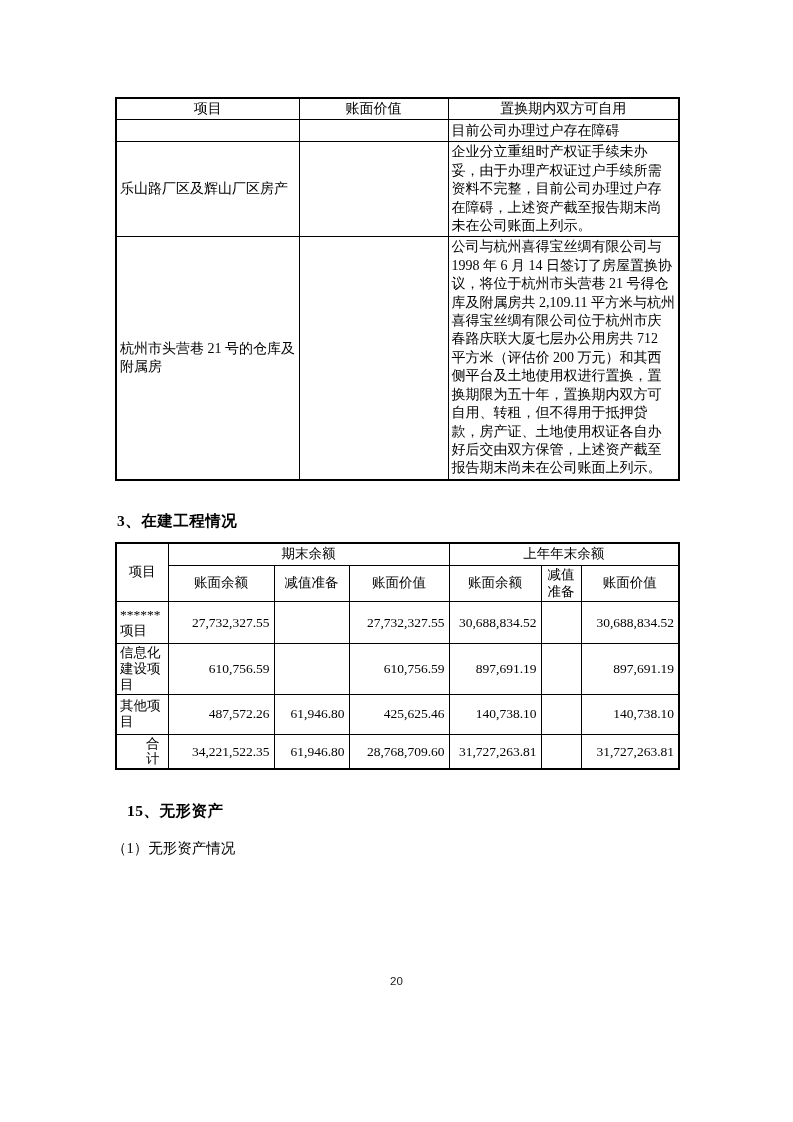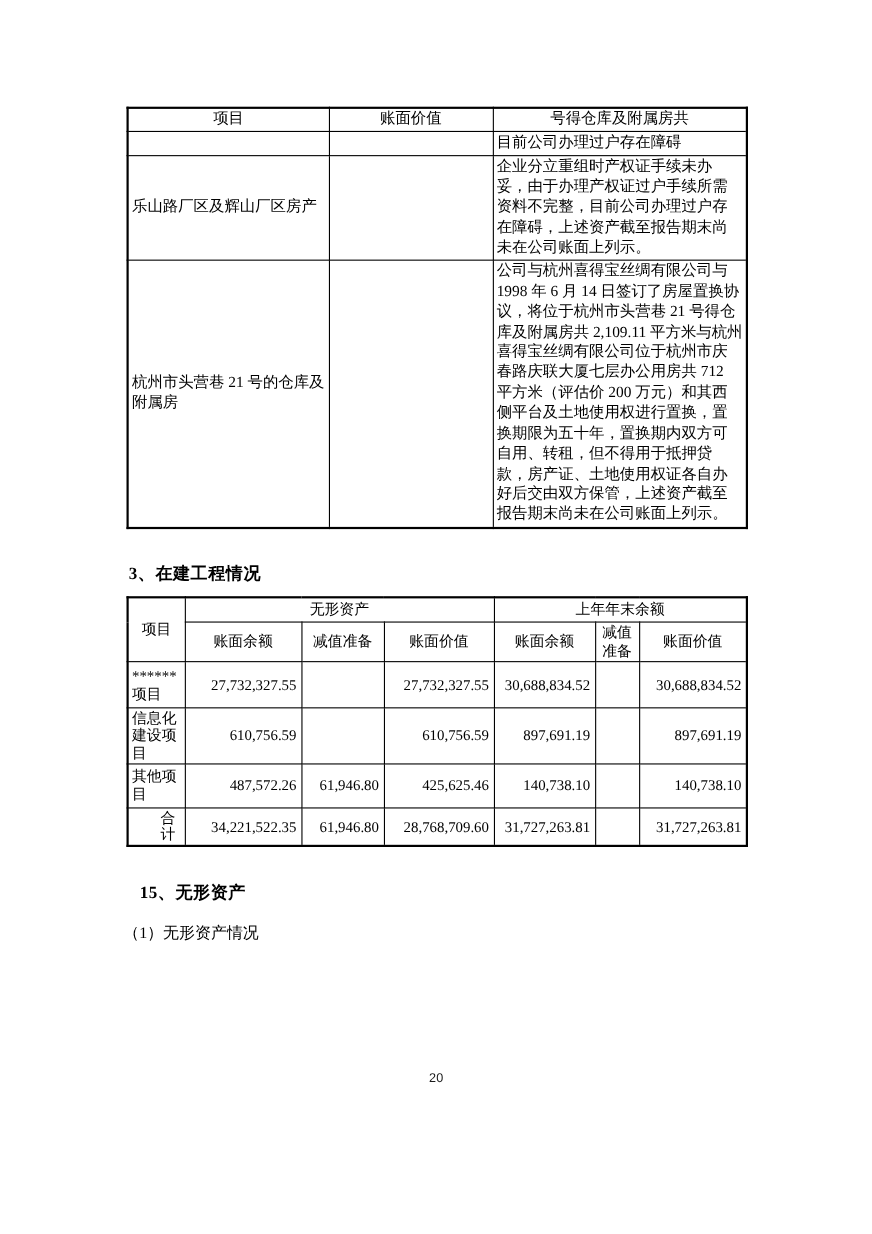--- a/index.html
+++ b/index.html
@@ -36,21 +36,21 @@
     <table class="t1">
       <colgroup>
           <col style="width:183px">
           <col style="width:149px">
           <col style="width:231px">
         </colgroup>
       <tbody>
           <tr style="height:21px">
         <th>项目</th>
         <th>账面价值</th>
-        <th>号得仓库及附属房共</th>
+        <th>置换期内双方可自用</th>
       </tr>
       <tr style="height:22px">
         <td class="left"></td>
         <td></td>
         <td class="left">目前公司办理过户存在障碍</td>
       </tr>
       <tr style="height:91px">
         <td class="left">乐山路厂区及辉山厂区房产</td>
         <td></td>
         <td class="left">企业分立重组时产权证手续未办妥，由于办理产权证过户手续所需资料不完整，目前公司办理过户存在障碍，上述资产截至报告期末尚未在公司账面上列示。</td>
@@ -71,21 +71,21 @@
           <col style="width:106px">
           <col style="width:75px">
           <col style="width:100px">
         <col style="width:92px">
           <col style="width:40px">
           <col style="width:98px">
       </colgroup>
       <tbody>
           <tr style="height:23px">
         <th rowspan="2">项目</th>
-        <th colspan="3">无形资产</th>
+        <th colspan="3">期末余额</th>
         <th colspan="3">上年年末余额</th>
       </tr>
       <tr style="height:33px">
         <th>账面余额</th>
         <th>减值准备</th>
         <th>账面价值</th>
         <th>账面余额</th>
         <th>减值准备</th>
         <th>账面价值</th>
       </tr>

